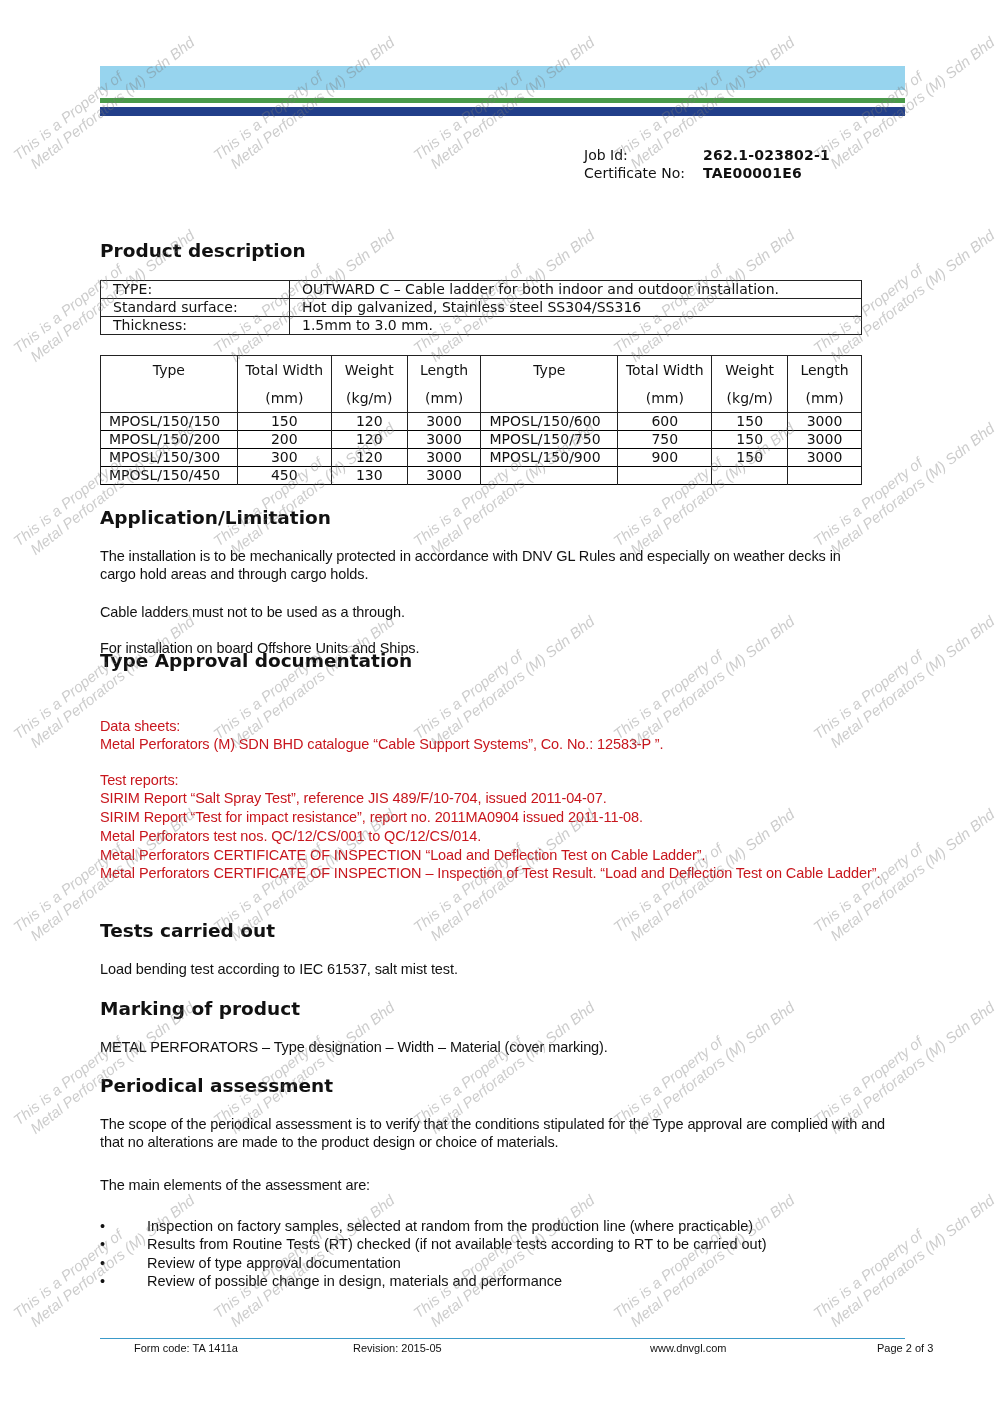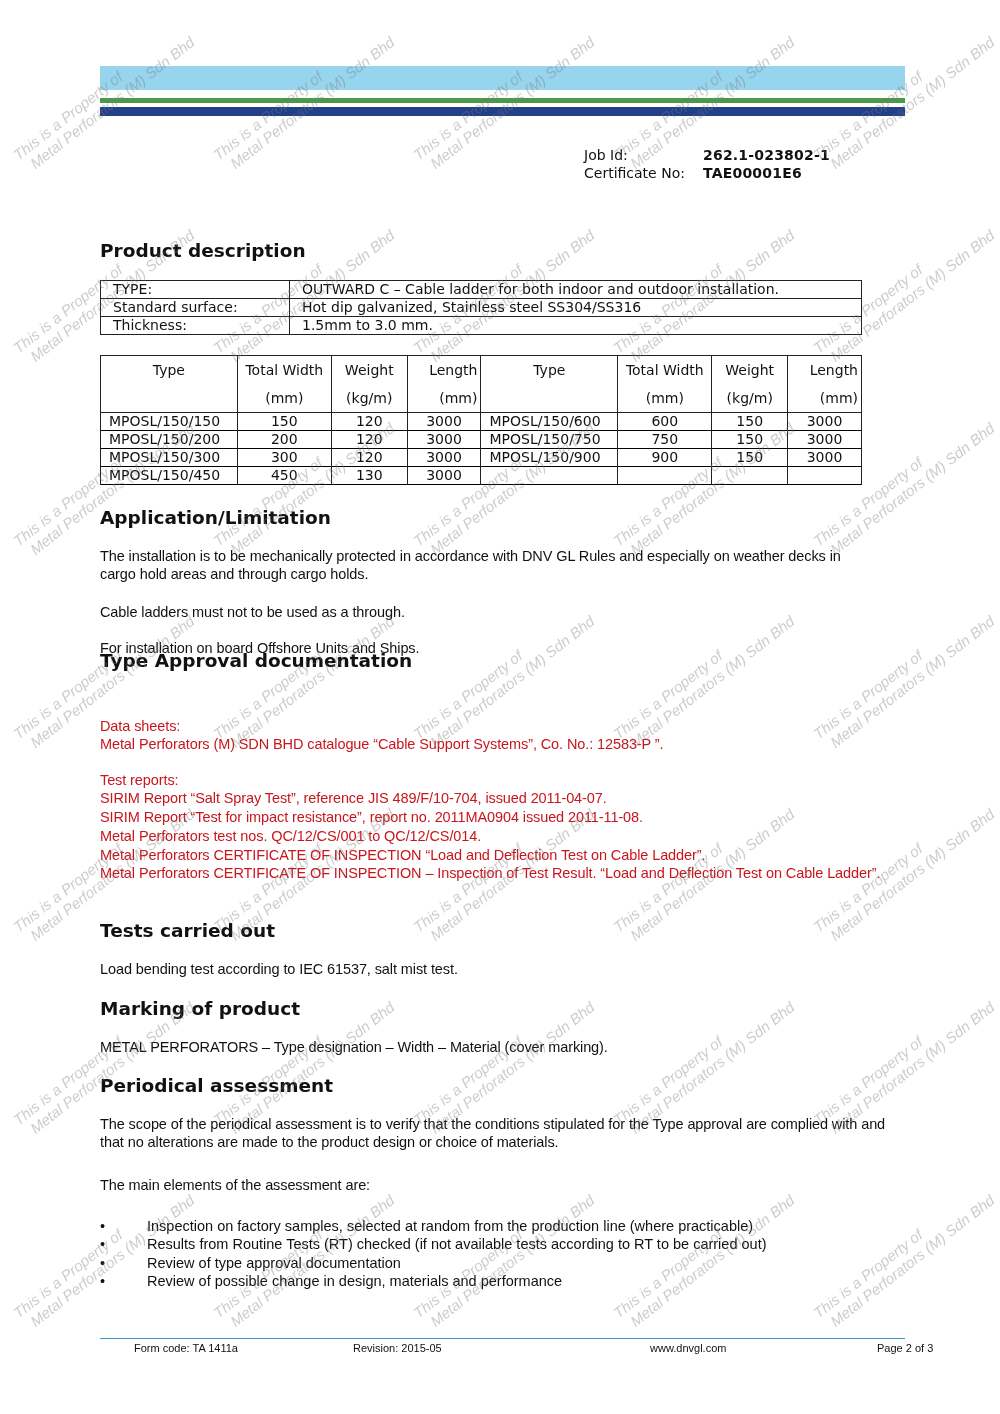--- a/index.html
+++ b/index.html
@@ -29,21 +29,21 @@
 
   .types { position: absolute; left: 100px; top: 355px; width: 762px; border-collapse: collapse;
            font-size: 14px; }
   .types th, .types td { border: 1px solid #222; font-weight: normal; padding: 0 3px; }
   .types th { height: 55px; vertical-align: top; line-height: 28px; }
   .types td { height: 17px; line-height: 17px; text-align: center; }
   .types td.name { text-align: left; padding-left: 8px; }
   .types .c-type { width: 132px; }
   .types .c-tw { width: 95px; }
   .types .c-w { width: 72px; }
-  .types .c-l { width: 70px; text-align: right; }
+  .types .c-l { width: 70px; }
   .types thead tr { border-bottom: 1px solid #222; }
   .types tbody td { border-top: none; border-bottom: none; }
   .types tbody tr { border-bottom: 1px solid #000000; }
 
   .para { position: absolute; left: 100px; width: 780px; font-size: 14.5px; line-height: 18px;
           font-family: "Liberation Sans", sans-serif; letter-spacing: -0.1px; }
   .red { color: #c8161d; }
 
   .bullets { position: absolute; left: 100px; top: 1217px; width: 800px; font-size: 14.5px;
              line-height: 18.3px; font-family: "Liberation Sans", sans-serif; margin: 0; padding: 0; list-style: none; }

